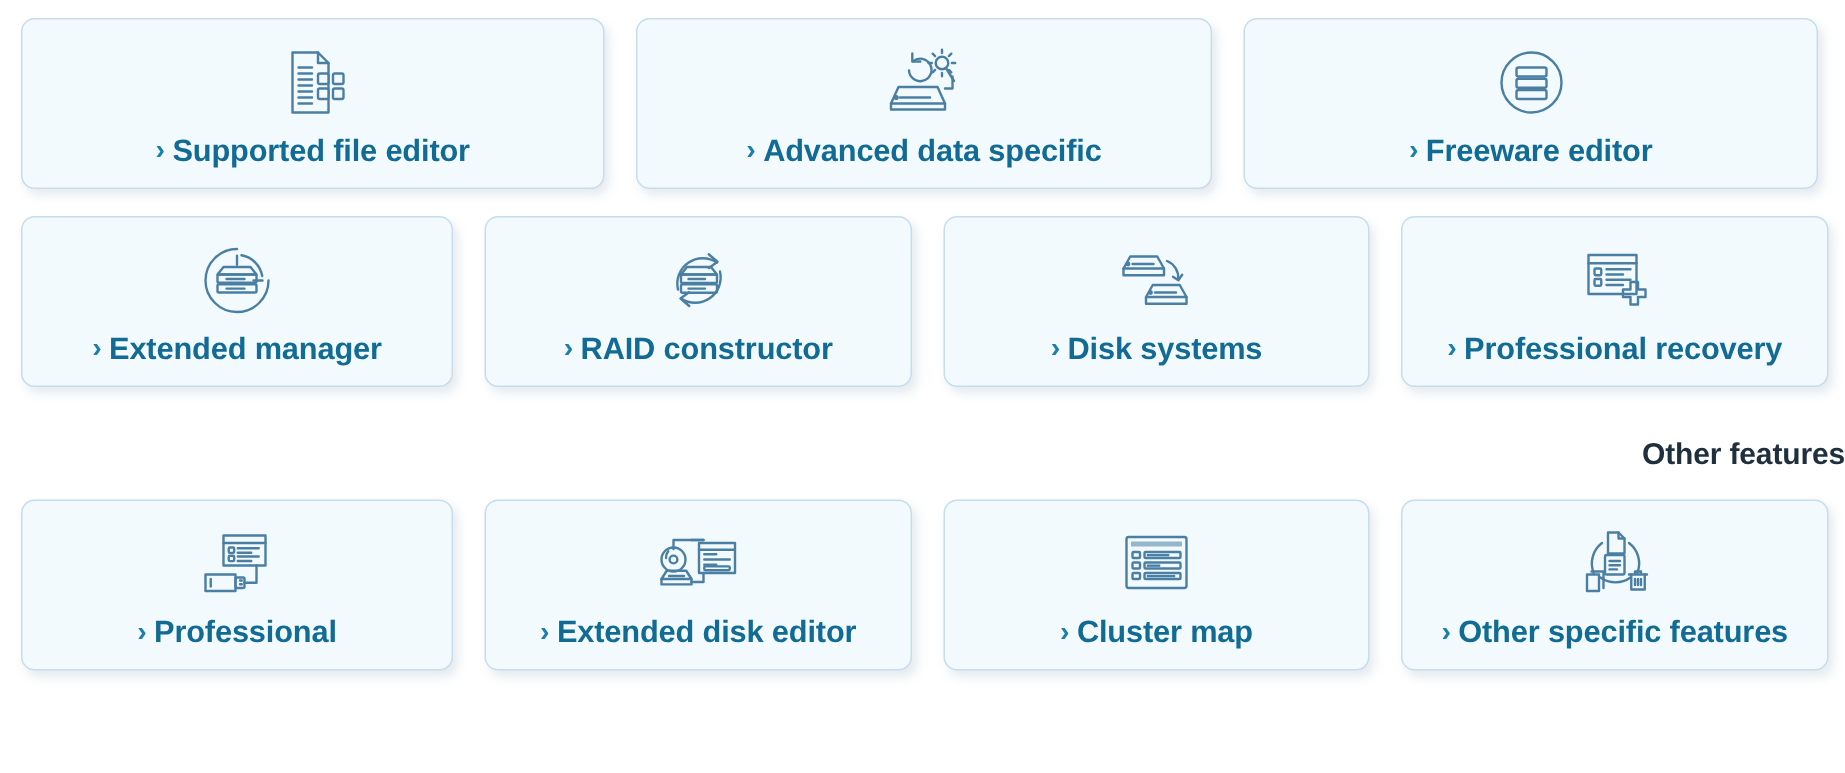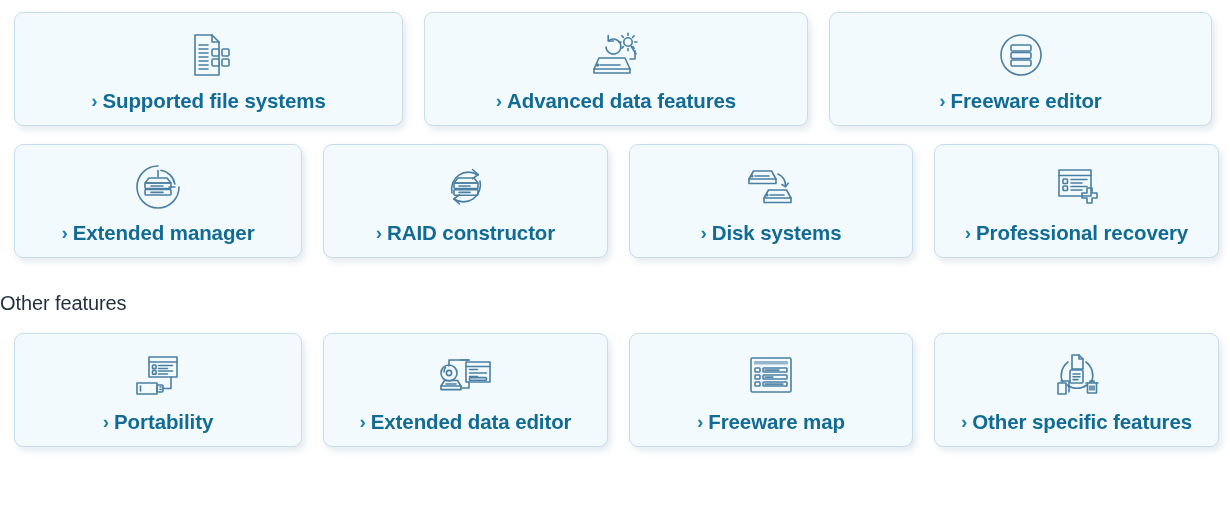--- a/index.html
+++ b/index.html
@@ -72,24 +72,24 @@
   .chev {
     color: #1b7fae;
     font-size: 19px;
     font-weight: 700;
     margin-right: 5px;
     line-height: 1;
     transform: translateY(-1px);
   }
 
   .section-heading {
-    text-align: left;
+    text-align: right;
     color: #1f2f3d;
     font-size: 20px;
-    font-weight: 400;
+    font-weight: 700;
     letter-spacing: -0.1px;
     margin-top: 34px;
   }
 
   
   .r1c1 { width: 389px; }
   .r1c2 { width: 384px; }
   .r1c3 { width: 383px; }
 
   
@@ -118,42 +118,42 @@
           <path d="M29 6 v7 h7"></path>
           <path d="M16 16 h9 M16 20 h9 M16 24 h9 M16 28 h9 M16 32 h9 M16 36 h9 M16 40 h9"></path>
           <rect x="29" y="20" width="7" height="7" rx="1.2" fill="#f2fafd"></rect>
           <rect x="39" y="20" width="7" height="7" rx="1.2" fill="#f2fafd"></rect>
           <rect x="29" y="30" width="7" height="7" rx="1.2" fill="#f2fafd"></rect>
           <rect x="39" y="30" width="7" height="7" rx="1.2" fill="#f2fafd"></rect>
         </svg>
       </div>
       <div class="card-label">
         <span class="chev">›</span>
-        <span>Supported file systems</span>
+        <span>Supported file editor</span>
       </div>
     </div>
 
     <div class="feature-card r1c2">
       <div class="card-icon">
         <svg width="60" height="52" viewBox="0 0 60 52" fill="none" stroke="currentColor" stroke-width="1.6" stroke-linecap="round" stroke-linejoin="round">
           <path d="M20 18 a7.5 7.5 0 1 0 2.6 -6.1"></path>
           <path d="M22.2 6.6 v5.4 h5.4"></path>
           <circle cx="42" cy="13" r="4.2"></circle>
           <path d="M42 4.2 v2.2 M42 19.6 v2.2 M50.8 13 h-2.2 M35.2 13 h-2.2 M48.2 6.8 l-1.6 1.6 M37.4 17.6 l-1.6 1.6 M48.2 19.2 l-1.6 -1.6 M37.4 8.4 l-1.6 -1.6"></path>
           <path d="M45 17 L50 25"></path>
           <path d="M8 40 l5 -11 h26 l5 11 z"></path>
           <path d="M8 40 v4 h36 v-4"></path>
           <path d="M14 36 h20"></path>
           <circle cx="11.5" cy="36" r="0.9" fill="currentColor"></circle>
           <path d="M44 30 h5 v-8"></path>
         </svg>
       </div>
       <div class="card-label">
         <span class="chev">›</span>
-        <span>Advanced data features</span>
+        <span>Advanced data specific</span>
       </div>
     </div>
 
     <div class="feature-card r1c3">
       <div class="card-icon">
         <svg width="52" height="52" viewBox="0 0 52 52" fill="none" stroke="currentColor" stroke-width="1.6" stroke-linecap="round" stroke-linejoin="round">
           <circle cx="26" cy="26" r="20"></circle>
           <rect x="16" y="16" width="20" height="6" rx="1.4"></rect>
           <rect x="16" y="23.5" width="20" height="6" rx="1.4"></rect>
           <rect x="16" y="31" width="20" height="6" rx="1.4"></rect>
@@ -260,21 +260,21 @@
           <path d="M27.5 14.5 h14 M27.5 17.5 h9 M27.5 20 h14 M27.5 23 h9"></path>
           <path d="M6 32 h20 v11 h-20 z"></path>
           <rect x="26" y="34" width="6" height="7" rx="1"></rect>
           <path d="M9.5 35 v5"></path>
           <path d="M29 36 h1.2 M29 38.5 h1.2"></path>
           <path d="M32 37.5 h8 v-11.5"></path>
         </svg>
       </div>
       <div class="card-label">
         <span class="chev">›</span>
-        <span>Portability</span>
+        <span>Professional</span>
       </div>
     </div>
 
     <div class="feature-card r3c2">
       <div class="card-icon">
         <svg width="58" height="52" viewBox="0 0 58 52" fill="none" stroke="currentColor" stroke-width="1.6" stroke-linecap="round" stroke-linejoin="round">
           <path d="M12 10 h20 M12 10 v6"></path>
           <circle cx="12" cy="23" r="8"></circle>
           <circle cx="12" cy="23" r="2.6"></circle>
           <path d="M8.5 17.5 a6.5 6.5 0 0 0 -1.5 4.5"></path>
@@ -284,21 +284,21 @@
           <path d="M24 38 h8 v-6"></path>
           <path d="M32 10 h-8"></path>
           <path d="M29 12 h24 v20 h-24 z"></path>
           <path d="M29 16.5 h24"></path>
           <path d="M32.5 19.5 h8 M32.5 23 h17 M32.5 26.5 h8"></path>
           <rect x="32.5" y="27.6" width="17" height="2.6" rx="0.8"></rect>
         </svg>
       </div>
       <div class="card-label">
         <span class="chev">›</span>
-        <span>Extended data editor</span>
+        <span>Extended disk editor</span>
       </div>
     </div>
 
     <div class="feature-card r3c3">
       <div class="card-icon">
         <svg width="52" height="48" viewBox="0 0 52 48" fill="none" stroke="currentColor" stroke-width="1.6" stroke-linecap="round" stroke-linejoin="round">
           <rect x="6" y="6" width="40" height="34" rx="1.5"></rect>
           <rect x="9" y="9" width="34" height="3.4" rx="0.6" fill="currentColor" stroke="none" opacity="0.55"></rect>
           <rect x="10" y="16" width="5" height="4" rx="0.7"></rect>
           <rect x="10" y="23" width="5" height="4" rx="0.7"></rect>
@@ -306,21 +306,21 @@
           <rect x="18" y="16" width="24" height="4" rx="0.7"></rect>
           <rect x="18" y="23" width="24" height="4" rx="0.7"></rect>
           <rect x="18" y="30" width="24" height="4" rx="0.7"></rect>
           <rect x="19.5" y="17.3" width="15" height="1.6" fill="currentColor" stroke="none"></rect>
           <rect x="19.5" y="24.3" width="9" height="1.6" fill="currentColor" stroke="none"></rect>
           <rect x="19.5" y="31.3" width="19" height="1.6" fill="currentColor" stroke="none"></rect>
         </svg>
       </div>
       <div class="card-label">
         <span class="chev">›</span>
-        <span>Freeware map</span>
+        <span>Cluster map</span>
       </div>
     </div>
 
     <div class="feature-card r3c4">
       <div class="card-icon">
         <svg width="54" height="50" viewBox="0 0 54 50" fill="none" stroke="currentColor" stroke-width="1.6" stroke-linecap="round" stroke-linejoin="round">
           <path d="M18 11 a17 17 0 0 0 -5.5 20"></path>
           <path d="M36 11 a17 17 0 0 1 5.5 20"></path>
           <path d="M17 34 a17 17 0 0 0 20 0"></path>
           <path d="M22 4 h7 l4 4 v10 h-11 z"></path>

